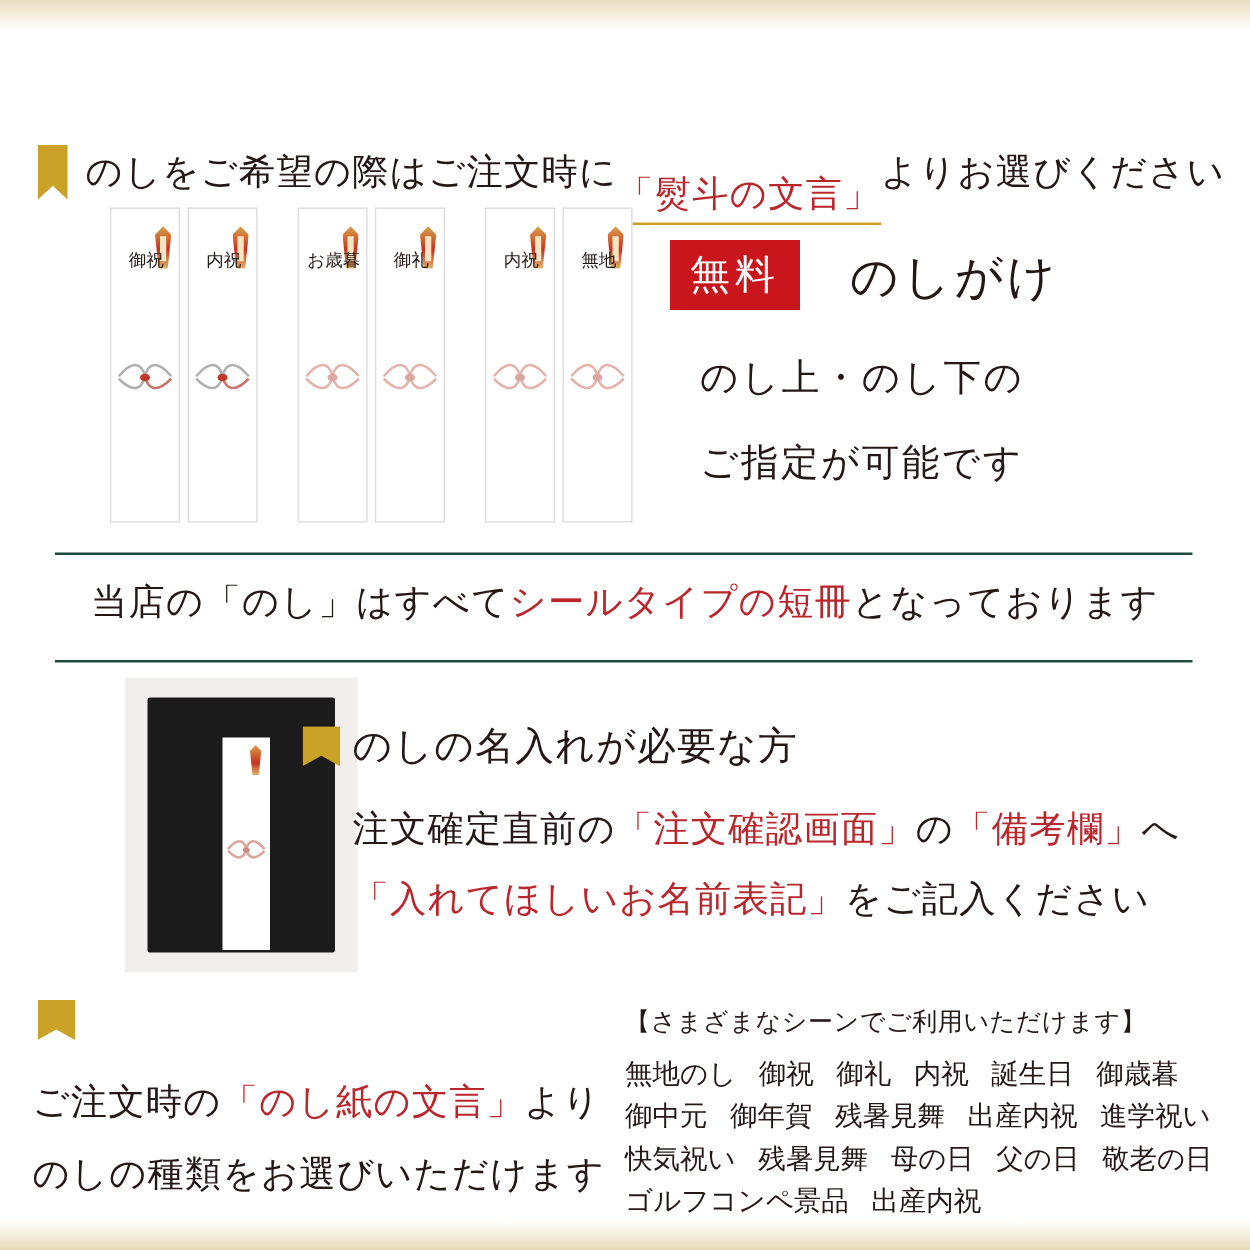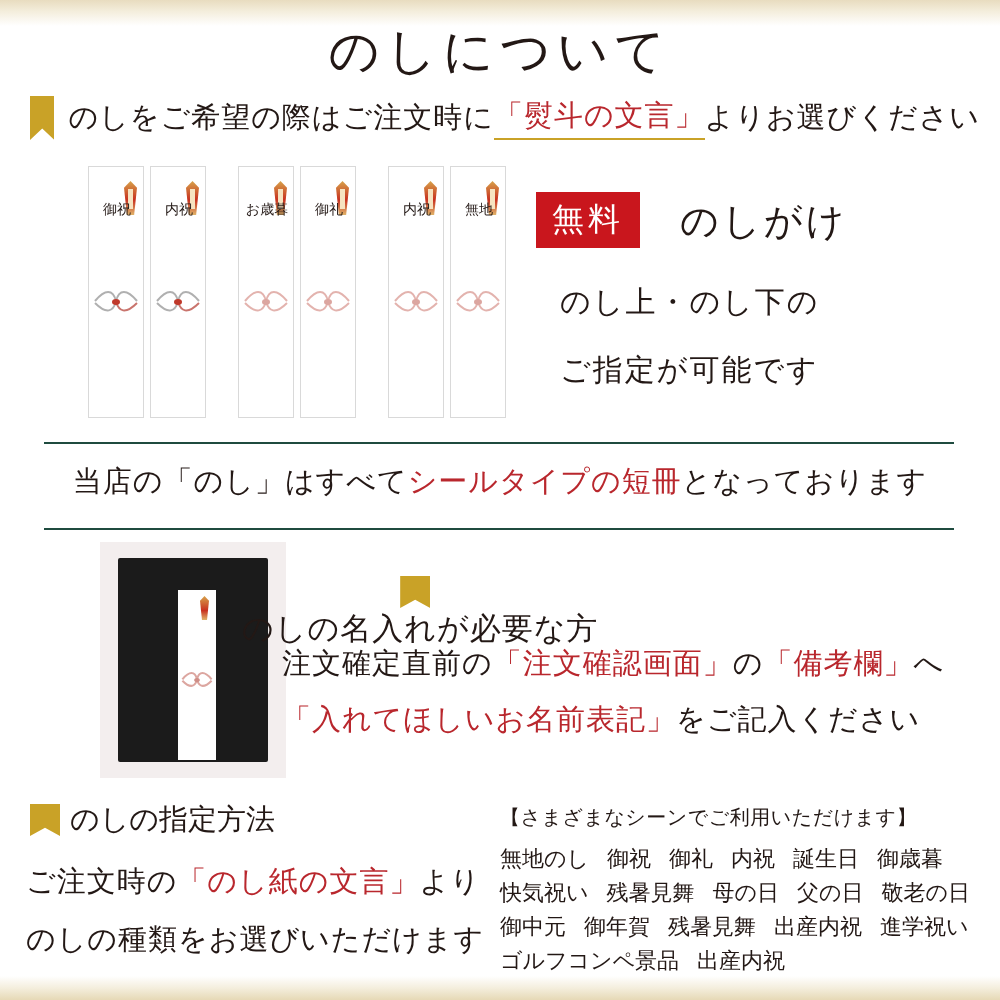--- a/index.html
+++ b/index.html
@@ -75,20 +75,21 @@
     letter-spacing: 1px;
     white-space: nowrap;
     display: flex;
     align-items: center;
   }
   .lead .txt { display: inline-block; }
   .em-red {
     color: #b9272d;
     border-bottom: 2px solid #c9a227;
     padding-bottom: 2px;
+    margin-top: 40px;
   }
 
   
   .strips {
     position: absolute;
     top: 166px;
     left: 88px;
     width: 430px;
     height: 252px;
   }
@@ -234,21 +235,20 @@
 
   
   .name-head {
     position: absolute;
     top: 576px;
     left: 242px;
     font-size: 31px;
     letter-spacing: 1px;
     display: flex;
     align-items: center;
-    flex-direction: column;
   }
   .name-line1 {
     position: absolute;
     top: 644px;
     left: 282px;
     font-size: 29px;
     letter-spacing: 1px;
   }
   .name-line2 {
     position: absolute;
@@ -305,21 +305,20 @@
   .scenes .row span { margin-right: 18px; }
 </style>
 </head>
 <body>
 
 <div class="page">
 
   <div class="band-top"></div>
   <div class="band-bottom"></div>
 
-  <div class="title">のしについて</div>
 
   <div class="lead">
     <span class="flag"></span>
     <span class="txt">のしをご希望の際はご注文時に</span>
     <span class="txt em-red">「熨斗の文言」</span>
     <span class="txt">よりお選びください</span>
   </div>
 
   <div class="strips">
 
@@ -436,36 +435,35 @@
   </div>
   <div class="name-line1">
     <span>注文確定直前の</span><span class="red">「注文確認画面」</span><span>の</span><span class="red">「備考欄」</span><span>へ</span>
   </div>
   <div class="name-line2">
     <span class="red">「入れてほしいお名前表記」</span><span>をご記入ください</span>
   </div>
 
   <div class="how-head">
     <span class="flag small"></span>
-    <span>のしの指定方法</span>
   </div>
   <div class="how-l1">
     <span>ご注文時の</span><span class="red">「のし紙の文言」</span><span>より</span>
   </div>
   <div class="how-l2">のしの種類をお選びいただけます</div>
 
   <div class="scenes-head">【さまざまなシーンでご利用いただけます】</div>
   <div class="scenes">
     <div class="row">
       <span>無地のし</span><span>御祝</span><span>御礼</span><span>内祝</span><span>誕生日</span><span>御歳暮</span>
     </div>
     <div class="row">
+      <span>御中元</span><span>御年賀</span><span>残暑見舞</span><span>出産内祝</span><span>進学祝い</span>
+    </div>
+    <div class="row">
       <span>快気祝い</span><span>残暑見舞</span><span>母の日</span><span>父の日</span><span>敬老の日</span>
-    </div>
-    <div class="row">
-      <span>御中元</span><span>御年賀</span><span>残暑見舞</span><span>出産内祝</span><span>進学祝い</span>
     </div>
     <div class="row">
       <span>ゴルフコンペ景品</span><span>出産内祝</span>
     </div>
   </div>
 
 </div>
 
 </body></html>

